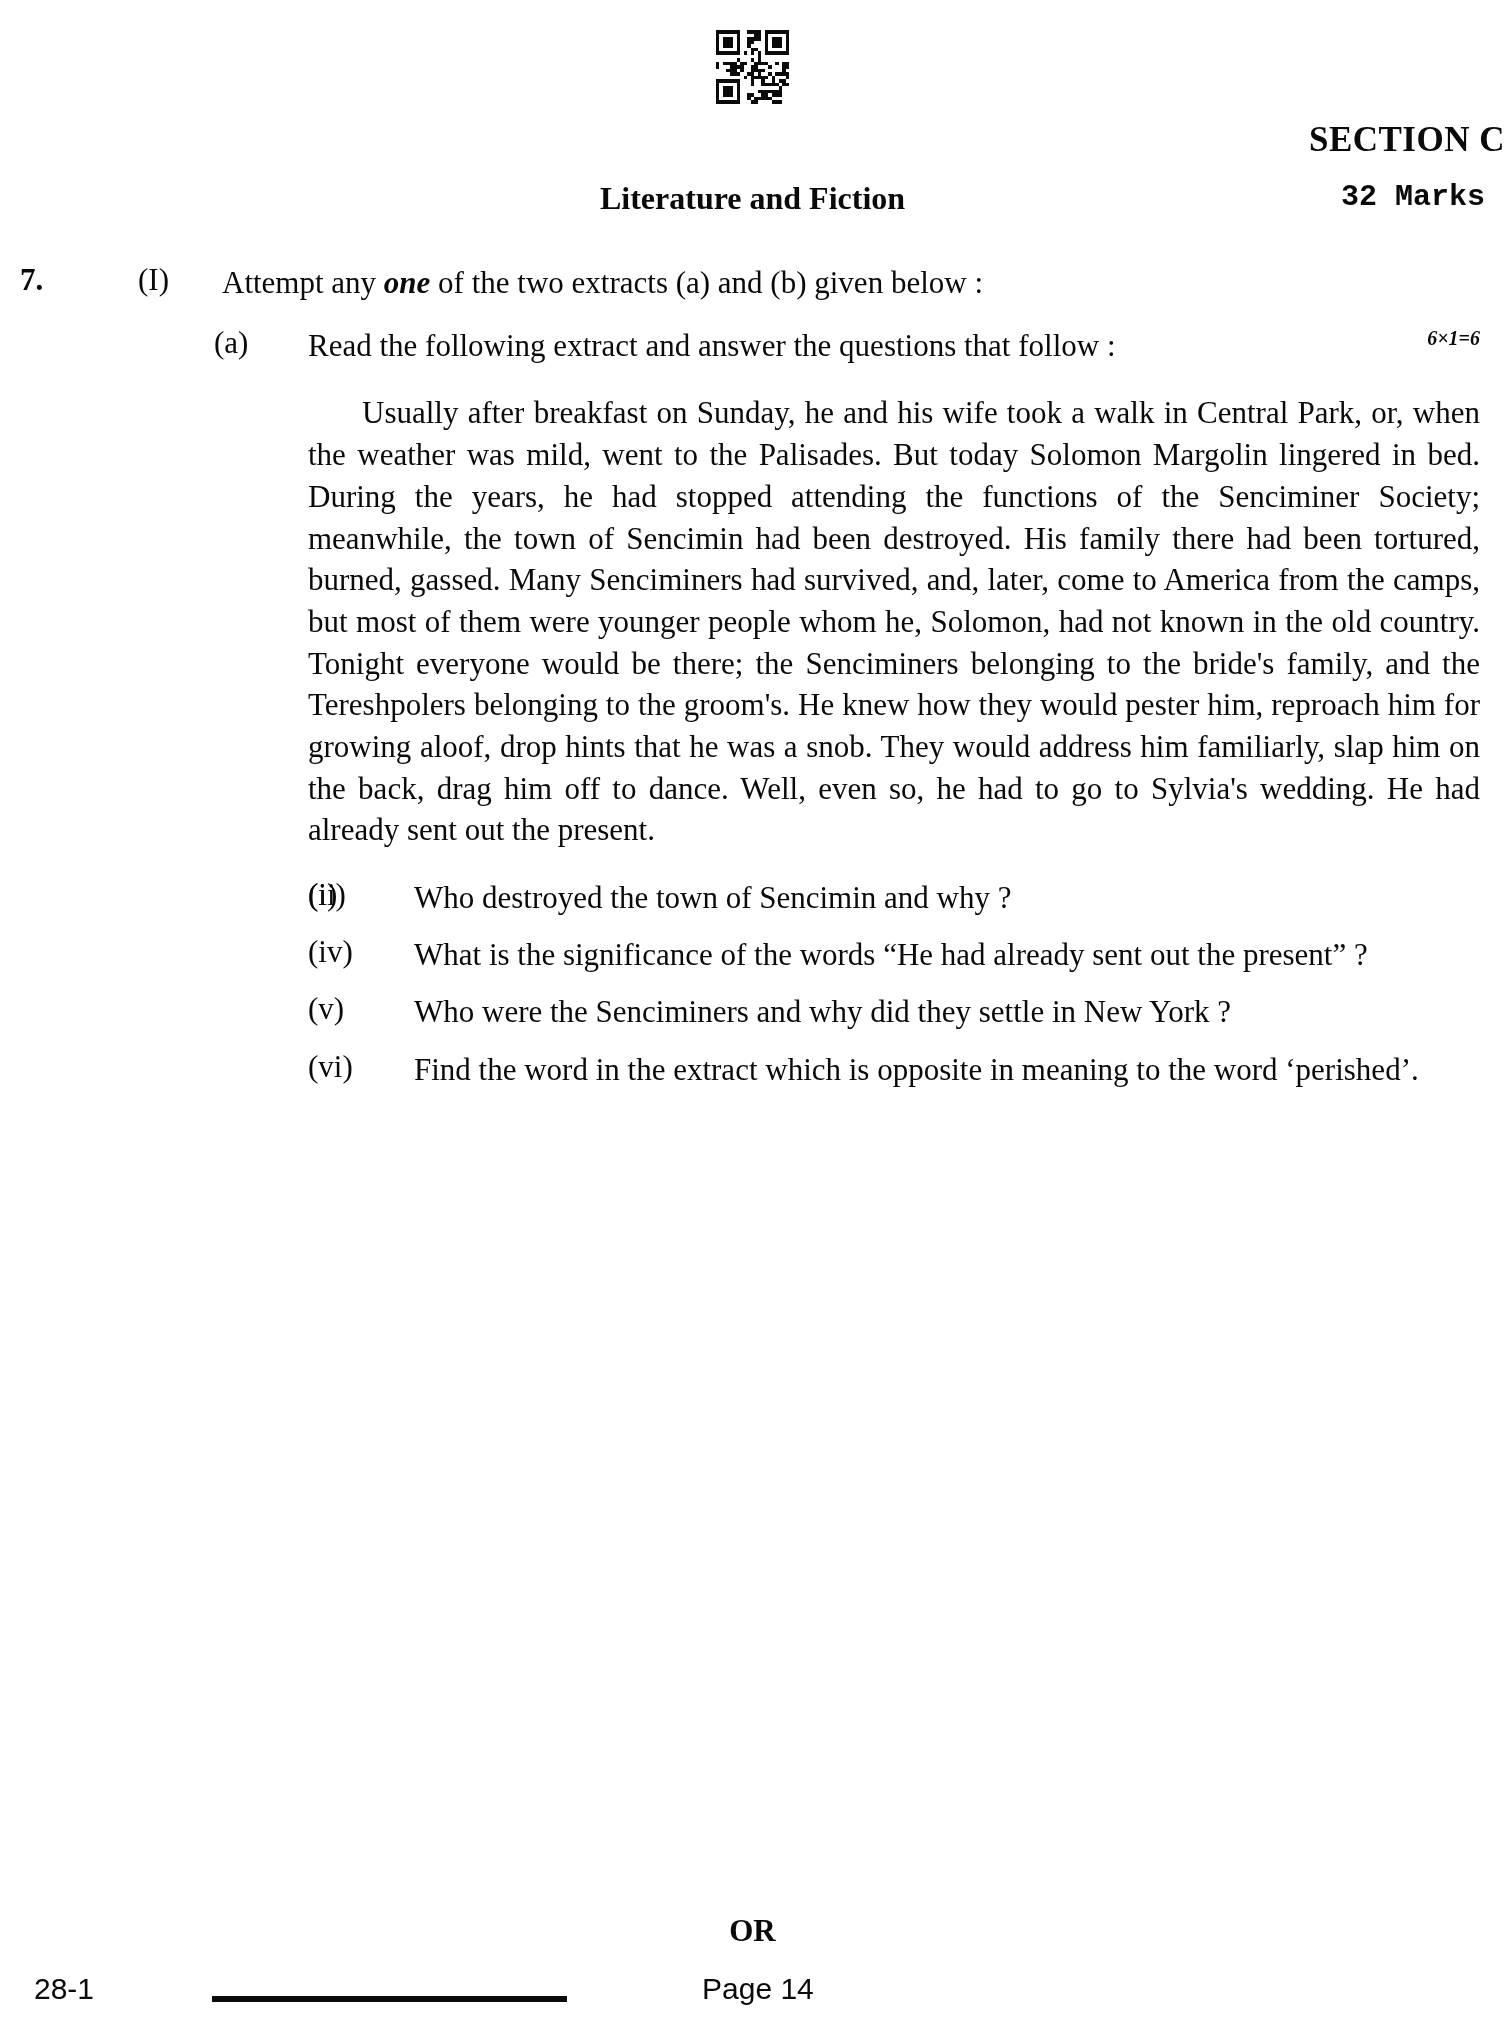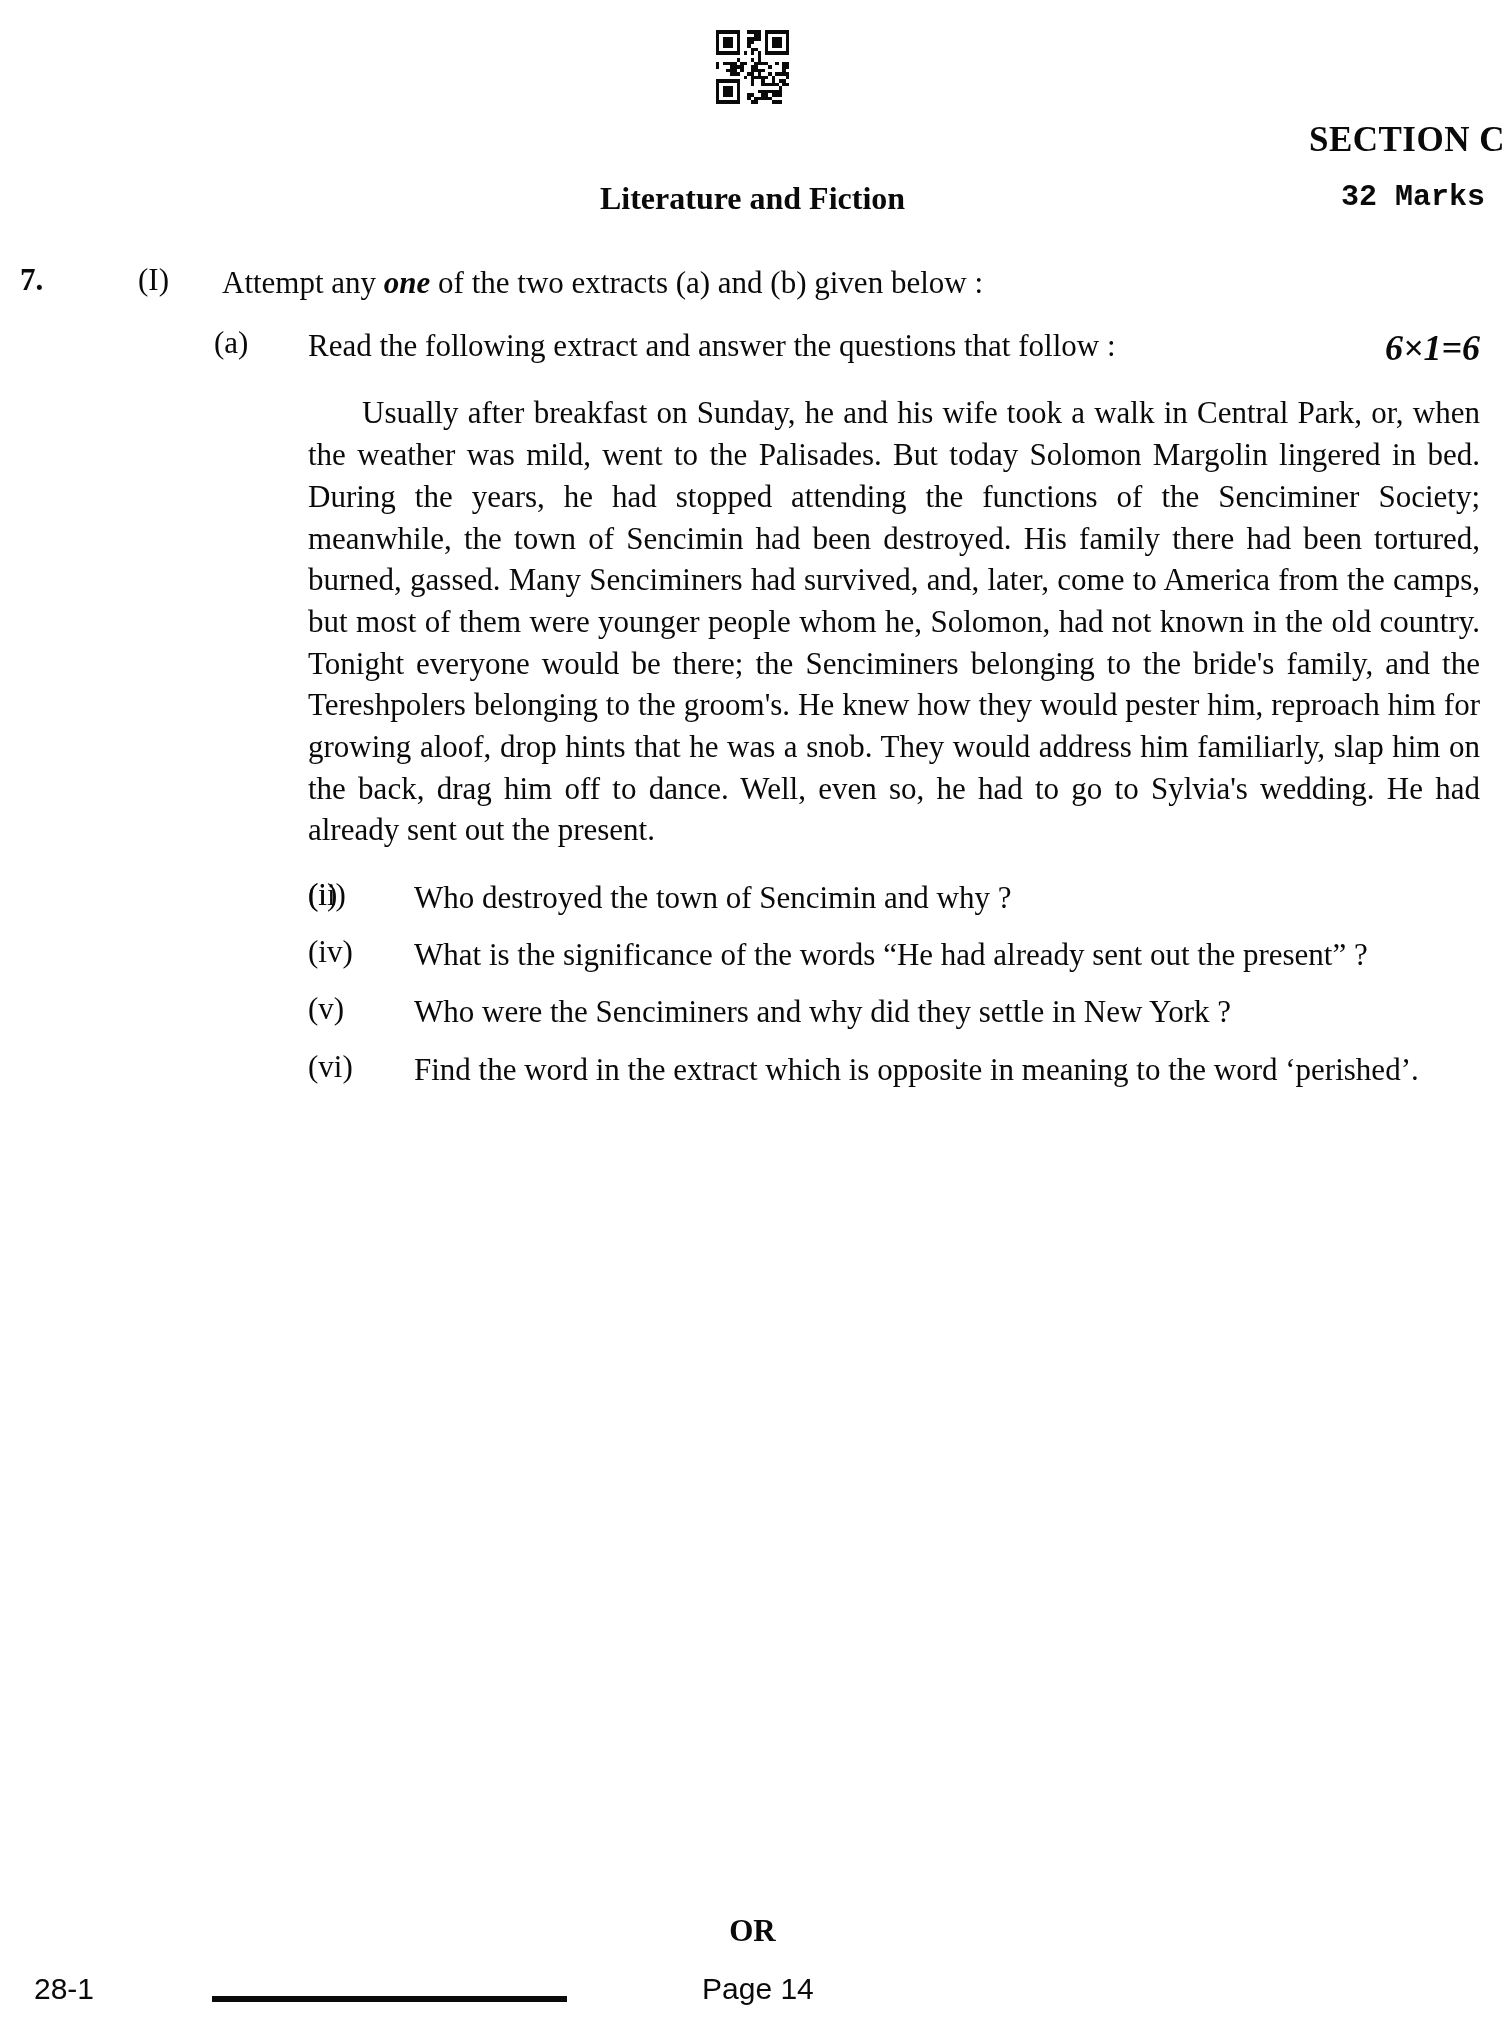--- a/index.html
+++ b/index.html
@@ -113,21 +113,21 @@
     margin-left: 308px;
     margin-right: 25px;
     font-size: 31px;
     line-height: 1.33;
     text-align: justify;
   }
 
   .marks-inline {
     float: right;
     font-style: italic;
-    font-size: 36px;
+    font-size: 20px;
     font-weight: bold;
   }
 
   
   .extract {
     margin-left: 308px;
     margin-right: 25px;
     margin-top: 26px;
     font-size: 31px;
     line-height: 1.345;

